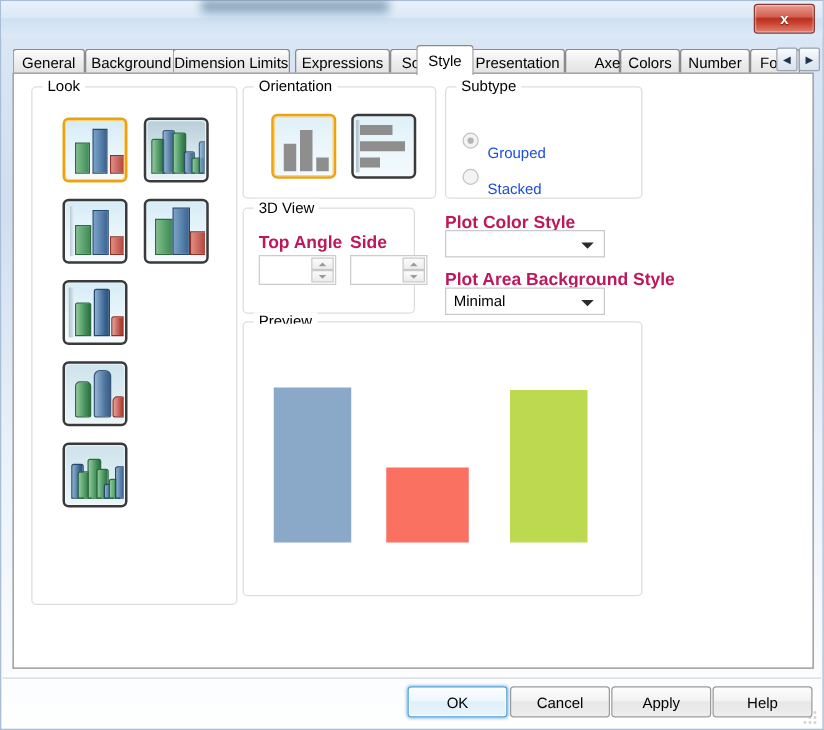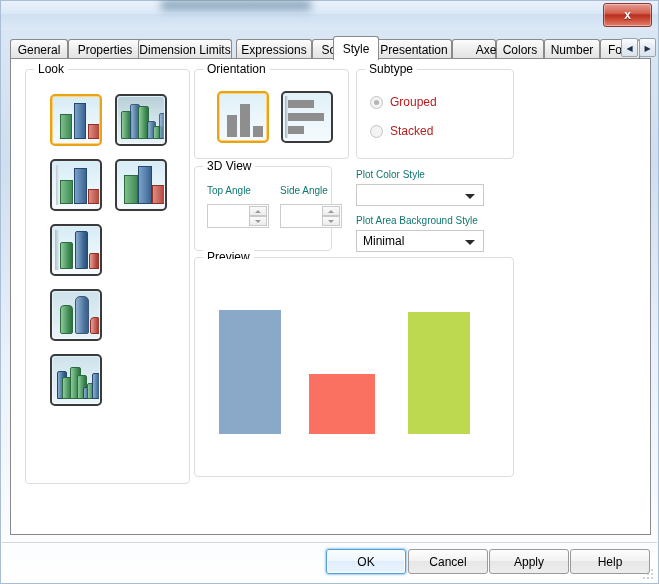--- a/index.html
+++ b/index.html
@@ -120,23 +120,23 @@
   .radio-row{position:absolute;display:flex;align-items:center;cursor:default;}
   .radio{
     width:13px;height:13px;border-radius:50%;
     border:1px solid #c3c3c3;background:#f3f3f3;
     box-sizing:border-box;position:relative;margin-right:7px;flex:none;
   }
   .radio.on::after{
     content:"";position:absolute;left:3px;top:3px;width:5px;height:5px;
     border-radius:50%;background:#b4b4b4;
   }
-  .radio-label{color:#b91c1c;font-size:12px;}
-  
-  .lbl{position:absolute;font-size:10px;color:#0f766e;}
+  .radio-label{color:#1d4ed8;font-size:12px;margin-top:20px;}
+  
+  .lbl{position:absolute;font-size:14px;color:#be185d;font-weight:bold;}
   .spin{
     position:absolute;height:24px;border:1px solid #cccccc;background:#fff;
     box-sizing:border-box;
   }
   .spin .btns{position:absolute;right:1px;top:1px;width:18px;height:20px;}
   .spin .sb{
     position:absolute;left:0;width:18px;height:10px;
     border:1px solid #c8c8c8;box-sizing:border-box;
     background:linear-gradient(to bottom,#fbfbfb,#ececec);
     display:flex;align-items:center;justify-content:center;cursor:pointer;
@@ -185,21 +185,21 @@
 
   <div class="titlebar">
     <div class="title-blur"></div>
     <div class="close-btn">
       <div class="x">x</div>
     </div>
   </div>
 
   <div class="tabstrip">
     <div class="tab" style="left:0px;width:58px;">General</div>
-    <div class="tab" style="left:58px;width:74px;">Properties</div>
+    <div class="tab" style="left:58px;width:74px;">Background</div>
     <div class="tab" style="left:128px;width:94px;">Dimension Limits</div>
     <div class="tab" style="left:226px;width:76px;">Expressions</div>
     <div class="tab" style="left:302px;width:41px;">Sort</div>
     <div class="tab active" style="left:323px;width:46px;">Style</div>
     <div class="tab" style="left:366px;width:76px;">Presentation</div>
     <div class="tab" style="left:442px;width:44px;padding-left:36px;">Axes</div>
     <div class="tab" style="left:486px;width:48px;">Colors</div>
     <div class="tab" style="left:534px;width:56px;">Number</div>
     <div class="tab" style="left:590px;width:40px;">Font</div>
     <div class="tabnav" style="left:611px;">

